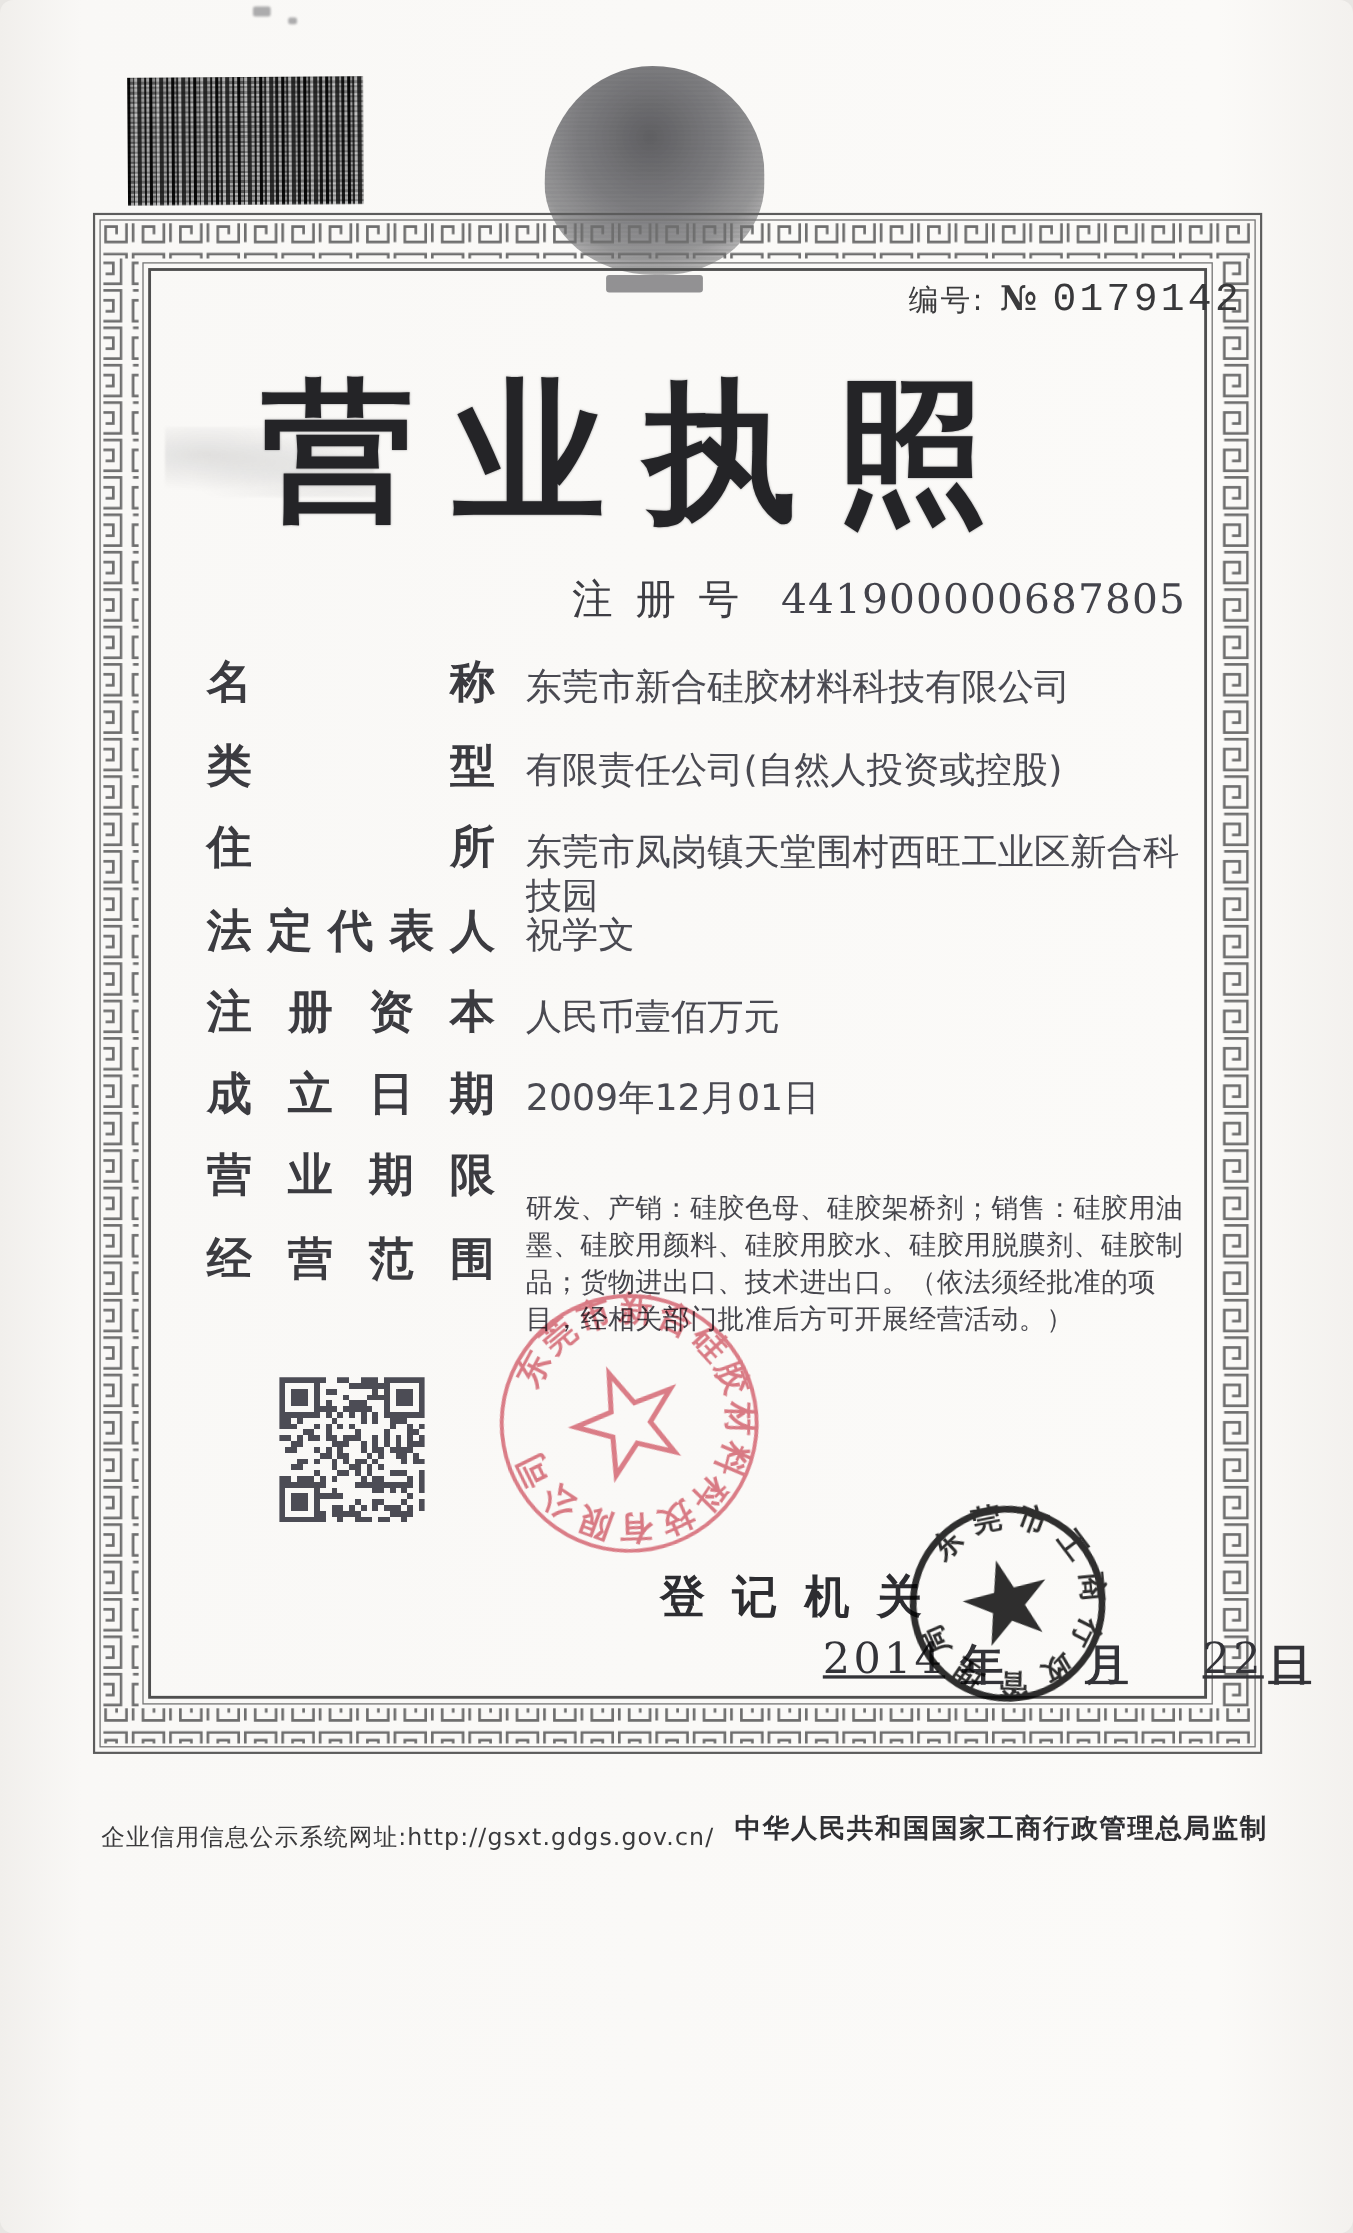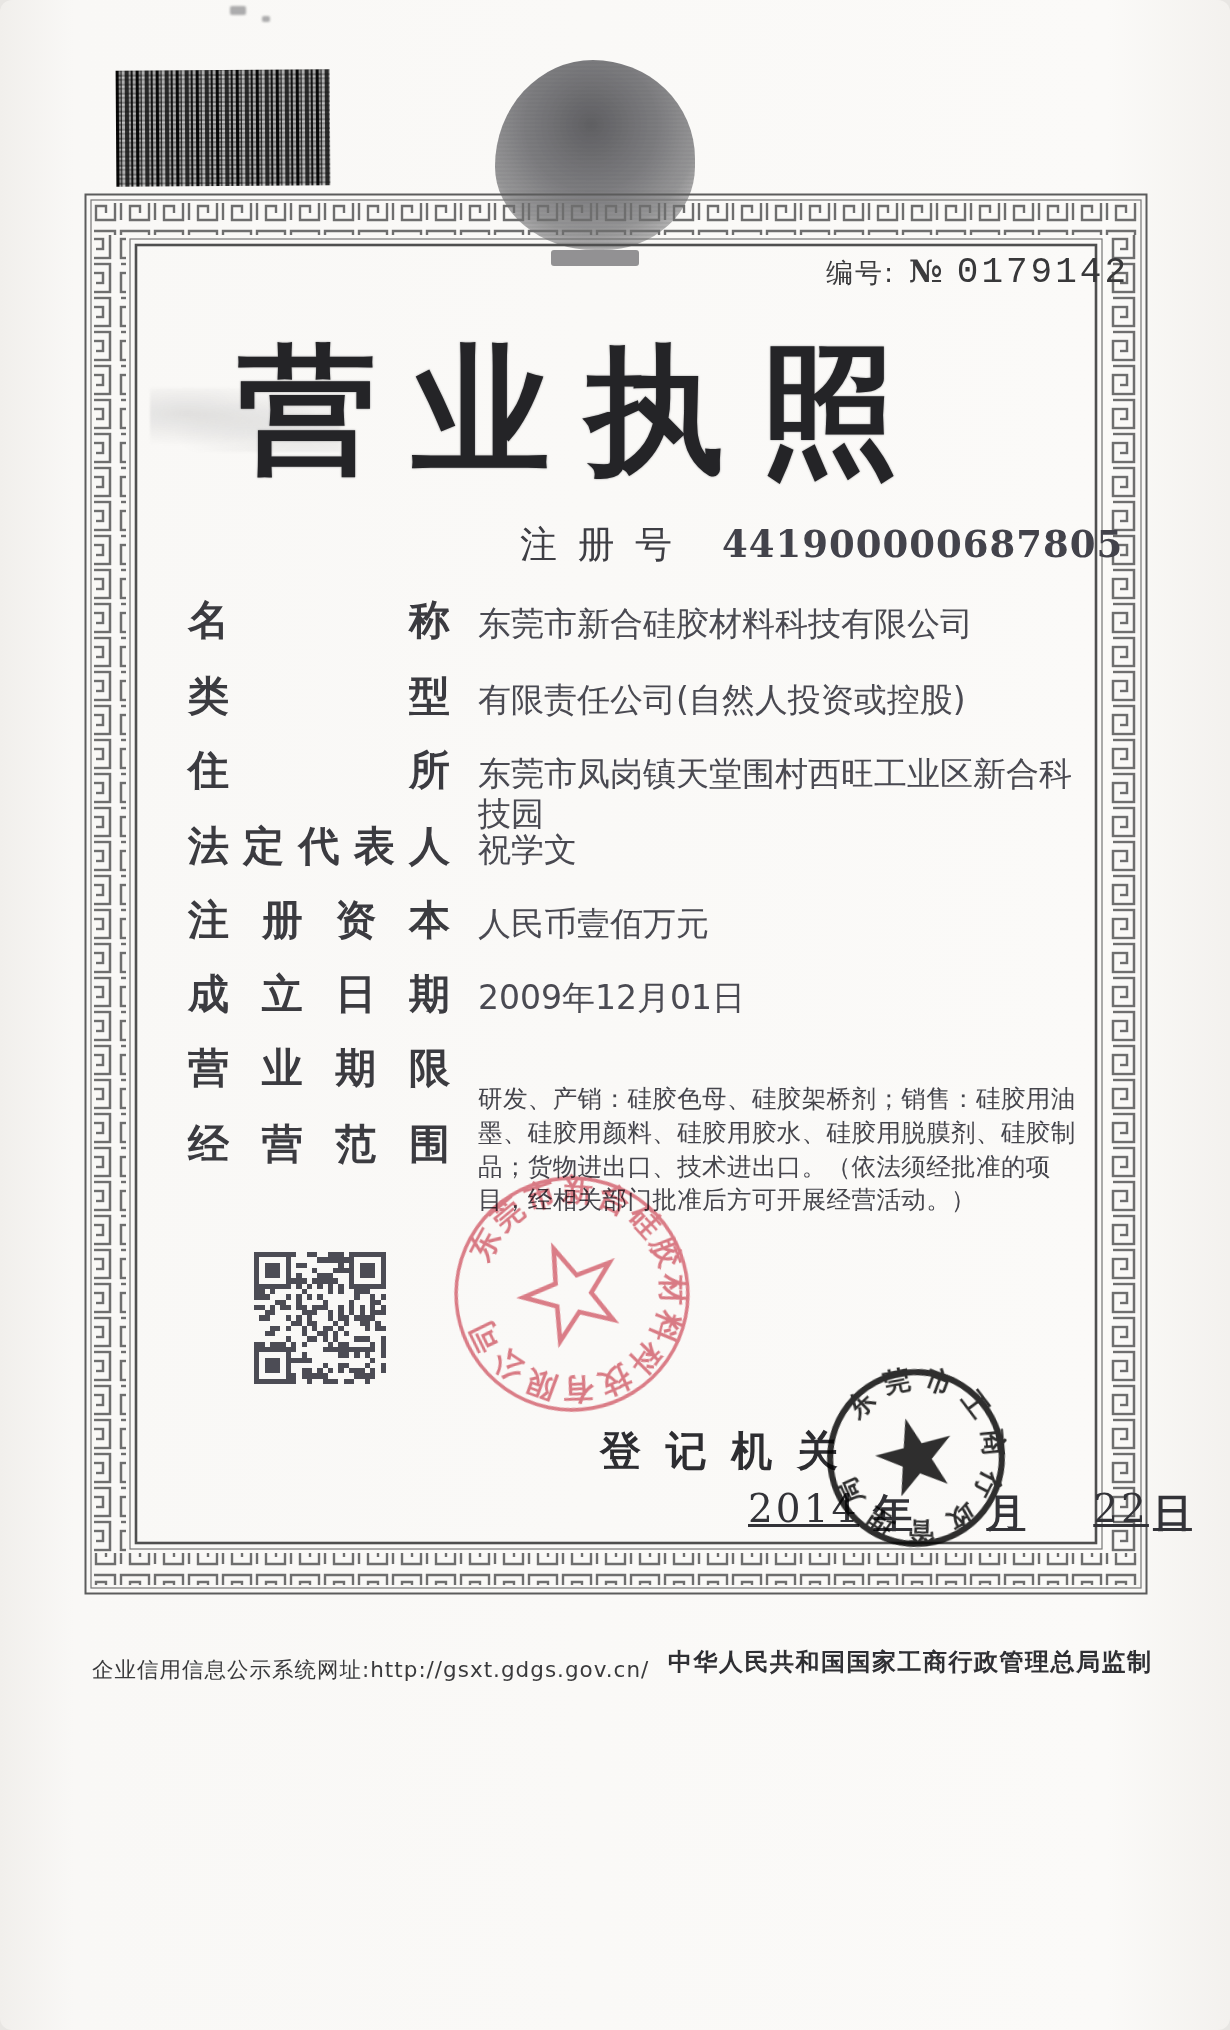--- a/index.html
+++ b/index.html
@@ -52,22 +52,22 @@
     font-size:27px;color:#3b3b3d;letter-spacing:2px;z-index:2;}
   .serial .nosign{font-family:"DejaVu Serif","Liberation Serif",serif;font-weight:bold;font-size:31px;letter-spacing:0;}
   .serial .num{font-family:Liberation Mono, monospace;font-size:36px;letter-spacing:3px;color:#38383a;}
   
   .title{position:absolute;left:238px;top:336px;width:660px;height:160px;
     font-size:138px;line-height:1.08;font-weight:bold;color:#242427;z-index:2;
     text-shadow:0 0 2px rgba(50,50,52,.55);}
   
   .regline{position:absolute;left:520px;top:520px;display:flex;align-items:baseline;z-index:2;}
   .regline .rlabel{width:152px;font-size:37px;color:#3e3e44;font-weight:500;}
-  .regline .rnum{margin-left:50px;font-family:"DejaVu Serif","Liberation Serif",serif;
-    font-size:37px;color:#43434b;letter-spacing:1px;font-weight:bold;}
+  .regline .rnum{margin-left:38px;font-family:"DejaVu Serif","Liberation Serif",serif;
+    font-size:37px;color:#43434b;letter-spacing:1px;}
   
   .spread{display:flex;justify-content:space-between;}
   
   .fields{position:absolute;left:188px;top:598px;width:897px;z-index:1;}
   .frow{position:absolute;left:0;width:100%;display:flex;align-items:flex-start;}
   .frow:nth-child(1){top:0;}   .frow:nth-child(2){top:76px;}
   .frow:nth-child(3){top:150px;}.frow:nth-child(4){top:226px;}
   .frow:nth-child(5){top:300px;}.frow:nth-child(6){top:374px;}
   .frow:nth-child(7){top:448px;}.frow:nth-child(8){top:524px;}
   .flabel{width:262px;flex:0 0 262px;font-size:41px;color:#3b3b40;font-weight:600;line-height:1.1;}

